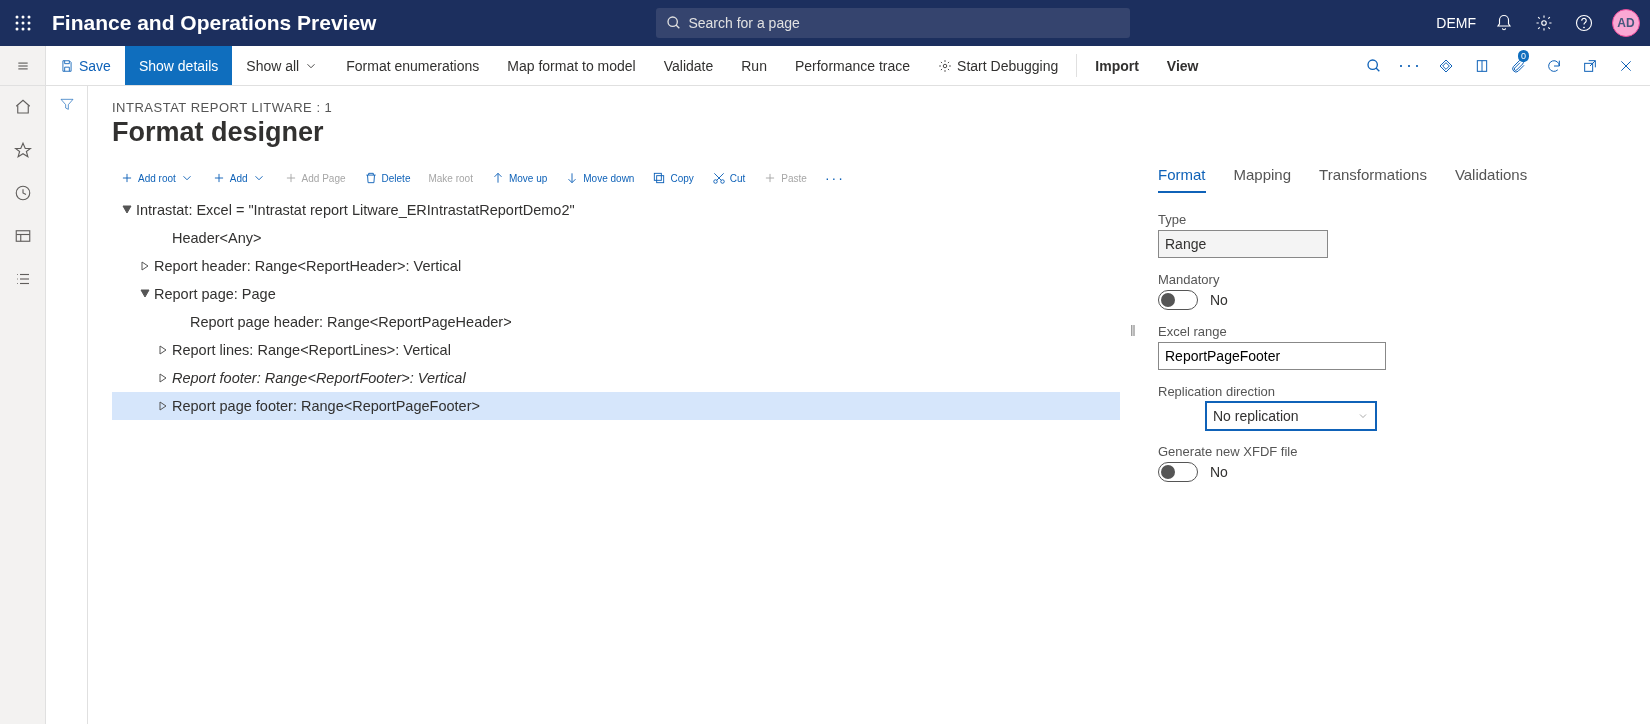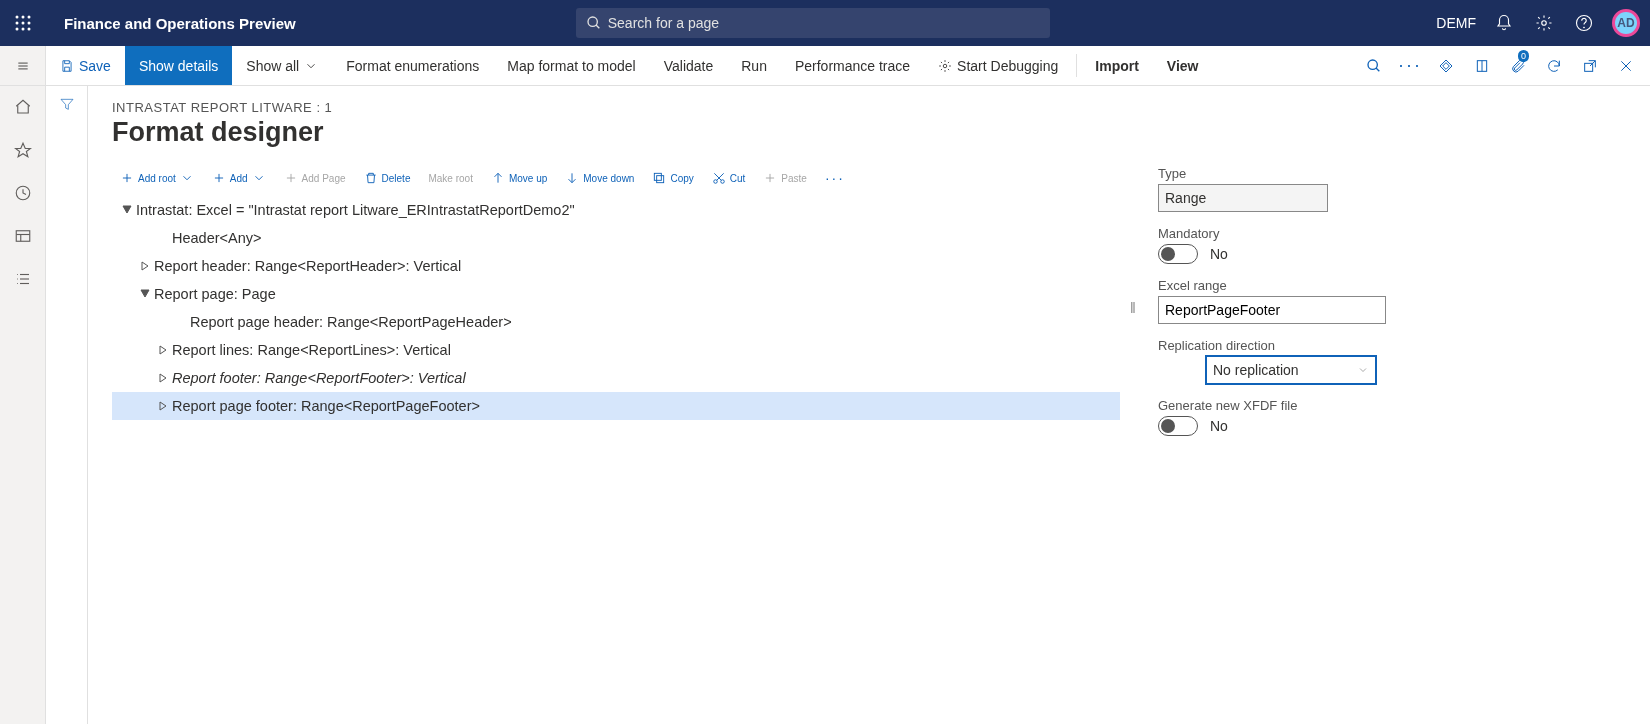--- a/index.html
+++ b/index.html
@@ -2,27 +2,27 @@
 <html><head>
 <meta charset="utf-8">
 <style>
 * { margin: 0; padding: 0; box-sizing: border-box; font-family: "Segoe UI", Arial, sans-serif; }
 body { width: 1650px; height: 724px; background: #f3f2f1; overflow: hidden; font-size: 14px; color: #323130; }
 
 
 .top-banner { height: 46px; background: #1c2f5e; display: flex; align-items: center; color: #fff; }
 .waffle { width: 46px; display: flex; align-items: center; justify-content: center; cursor: pointer; }
 .waffle svg { fill: #fff; width: 16px; height: 16px; }
-.app-title { font-weight: 600; font-size: 15px; margin-left: 18px; }
+.app-title { font-weight: 600; font-size: 21px; margin-left: 6px; }
 .search-box { margin-left: 280px; width: 474px; height: 30px; background: #35446e; border-radius: 3px; display: flex; align-items: center; padding: 0 10px; color: #e1e1e1; }
 .search-box svg { width: 16px; height: 16px; stroke: #e1e1e1; fill: none; margin-right: 6px; }
 .banner-right { margin-left: auto; display: flex; align-items: center; gap: 16px; padding-right: 10px; }
 .banner-right .ico { cursor: pointer; display:flex; align-items:center; justify-content:center; width:24px; height:24px;}
 .banner-right svg { stroke: #fff; fill: none; width: 18px; height: 18px; }
-.avatar { width: 28px; height: 28px; border-radius: 50%; background: #7dd3fc; color:#44587d; display: flex; align-items: center; justify-content: center; font-size: 12px; font-weight: 600; border: 3px solid #ec4899;}
+.avatar { width: 28px; height: 28px; border-radius: 50%; background: #f9a8d4; color:#44587d; display: flex; align-items: center; justify-content: center; font-size: 12px; font-weight: 600; border: 1px solid #ec4899;}
 .company-label { font-size: 14px; }
 
 
 .cmd-bar { height: 40px; background: #fff; display: flex; align-items: stretch; border-bottom: 1px solid #e0e0e0; }
 .hamburger { width: 46px; display: flex; align-items: center; justify-content: center; border-right: 1px solid #e0e0e0; cursor: pointer; background:#f3f2f1;}
 .cmd-item { display: flex; align-items: center; padding: 0 14px; font-size: 14px; cursor: pointer; color: #323130; gap:5px; white-space:nowrap;}
 .cmd-item.blue { color: #0f62b8; }
 .cmd-item.primary { background: #0f6ebe; color: #fff; }
 .cmd-item.bold { font-weight: 600; }
 .cmd-sep { width: 1px; background: #e0e0e0; margin: 8px 4px; }
@@ -411,20 +411,26 @@
               </svg>
             </span>
           <span class="lbl">Report page footer: Range&lt;ReportPageFooter&gt;</span>
         </div>
       </div>
     </div>
 
     <div class="splitter">‖</div>
 
     <div class="right-col">
+      <div class="tabs">
+        <div class="tab active">Format</div>
+        <div class="tab">Mapping</div>
+        <div class="tab">Transformations</div>
+        <div class="tab">Validations</div>
+      </div>
 
       <div class="fld">
         <label>Type</label>
         <div class="ro-box">Range</div>
       </div>
       <div class="fld">
         <label>Mandatory</label>
         <div class="toggle-row">
           <div class="toggle">
               <div class="knob"></div>

